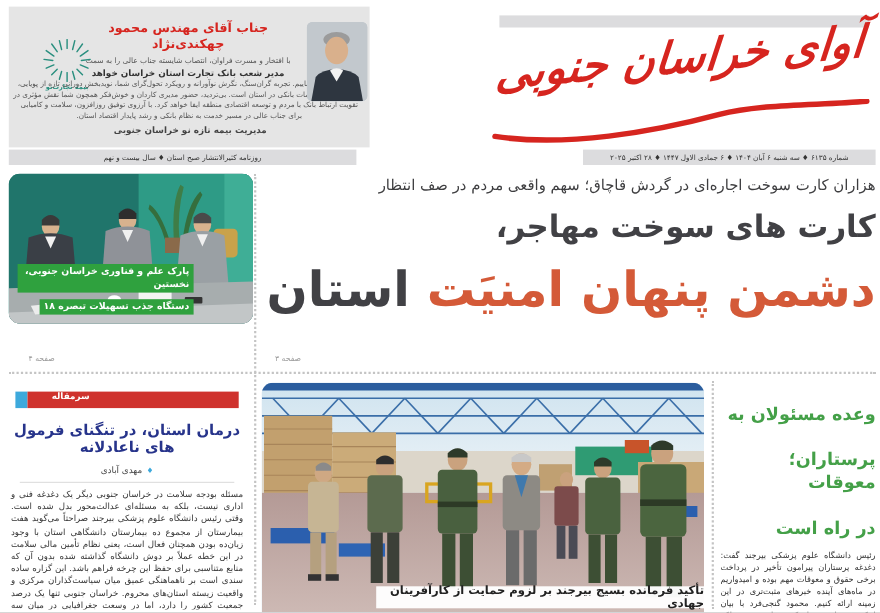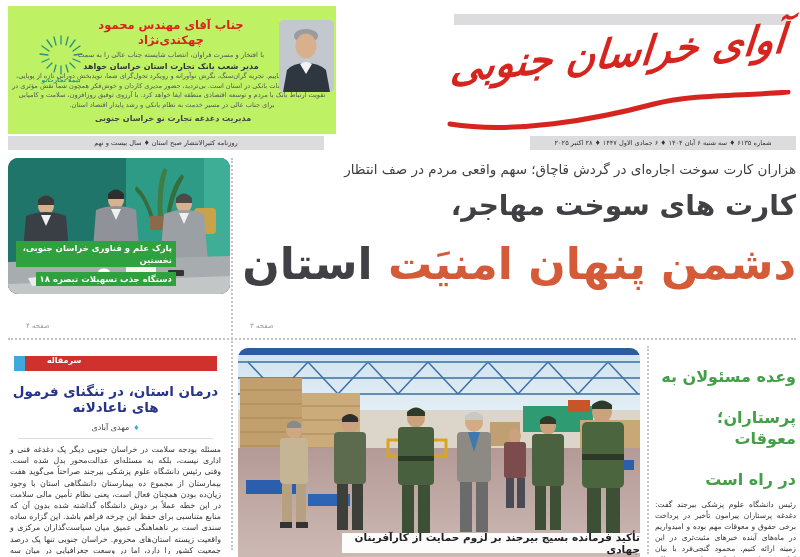--- a/index.html
+++ b/index.html
@@ -6,21 +6,21 @@
     --masthead-red:#d6251f; --headline-dark:#414145; --headline-orange:#d45a38;
     --editorial-blue:#27348b; --bar-red:#cf322d; --bar-blue:#3da9dc;
     --nurses-green:#44a048; --caption-green:#2fa13e; --strip-gray:#dcdcde;
   }
   *{margin:0;padding:0;box-sizing:border-box;}
   body{background:#888;font-family:"DejaVu Sans","Liberation Sans",sans-serif;}
   .page{position:relative;width:800px;height:557px;background:#ffffff;overflow:hidden;
         direction:rtl;font-family:"DejaVu Sans","Liberation Sans",sans-serif;color:#222;}
 
   
-  .ad{position:absolute;left:8px;top:6px;width:328px;height:128px;background:#bef264;}
+  .ad{position:absolute;left:8px;top:6px;width:328px;height:128px;background:#e5e5e5;}
   .ad-portrait{position:absolute;left:271px;top:14px;width:55px;height:72px;border-radius:5px;overflow:hidden;background:#c2c8cd;}
   .ad-logo{position:absolute;left:26px;top:24px;width:54px;height:64px;text-align:center;}
   .ad-logo-label{font-size:6px;color:#2a8f7f;font-weight:bold;margin-top:-4px;}
   .ad-text{position:absolute;left:58px;top:12px;width:210px;text-align:center;}
   .ad-title{color:var(--masthead-red);font-weight:bold;font-size:11.5px;line-height:15px;}
   .ad-line1{font-size:6.8px;color:#555;margin-top:3px;}
   .ad-pos{font-size:8px;font-weight:bold;color:#333;margin-top:3px;}
   .ad-body{position:absolute;left:4px;top:66px;width:320px;font-size:6.6px;line-height:9.6px;
            color:#555;text-align:center;}
   .ad-sign{position:absolute;left:60px;top:108px;width:210px;text-align:center;font-size:8px;font-weight:bold;color:#444;}
@@ -116,21 +116,21 @@
         </g>
       </svg>
       <div class="ad-logo-label">بیمه تجارت‌نو</div>
     </div>
     <div class="ad-text">
       <div class="ad-title">جناب آقای مهندس محمود چهکندی‌نژاد</div>
       <div class="ad-line1">با افتخار و مسرت فراوان، انتصاب شایسته جناب عالی را به سمت</div>
       <div class="ad-pos">مدیر شعب بانک تجارت استان خراسان خواهد</div>
     </div>
     <div class="ad-body">تبریک عرض می‌نماییم. تجربه گران‌سنگ، نگرش نوآورانه و رویکرد تحول‌گرای شما، نویدبخش دورانی تازه از پویایی، اعتماد و ارتقای خدمات بانکی در استان است. بی‌تردید، حضور مدیری کاردان و خوش‌فکر همچون شما نقش مؤثری در تقویت ارتباط بانک با مردم و توسعه اقتصادی منطقه ایفا خواهد کرد. با آرزوی توفیق روزافزون، سلامت و کامیابی برای جناب عالی در مسیر خدمت به نظام بانکی و رشد پایدار اقتصاد استان.</div>
-    <div class="ad-sign">مدیریت دغدغه تجارت نو خراسان جنوبی</div>
+    <div class="ad-sign">مدیریت بیمه تازه نو خراسان جنوبی</div>
     <div class="ad-portrait">
       <svg width="55" height="72" viewBox="0 0 55 72">
         <rect width="55" height="72" fill="#c2c8cd"></rect>
         <ellipse cx="27" cy="16" rx="12" ry="7" fill="#9b9b9b"></ellipse>
         <ellipse cx="27" cy="26" rx="10.5" ry="12.5" fill="#d9b08c"></ellipse>
         <path d="M4 72 L8 50 Q14 43 27 43 Q40 43 47 50 L51 72 Z" fill="#2e3640"></path>
         <path d="M21 44 L27 54 L33 44 Q30 42 27 42 Q24 42 21 44Z" fill="#f2f2f2"></path>
       </svg>
     </div>
   </div>

